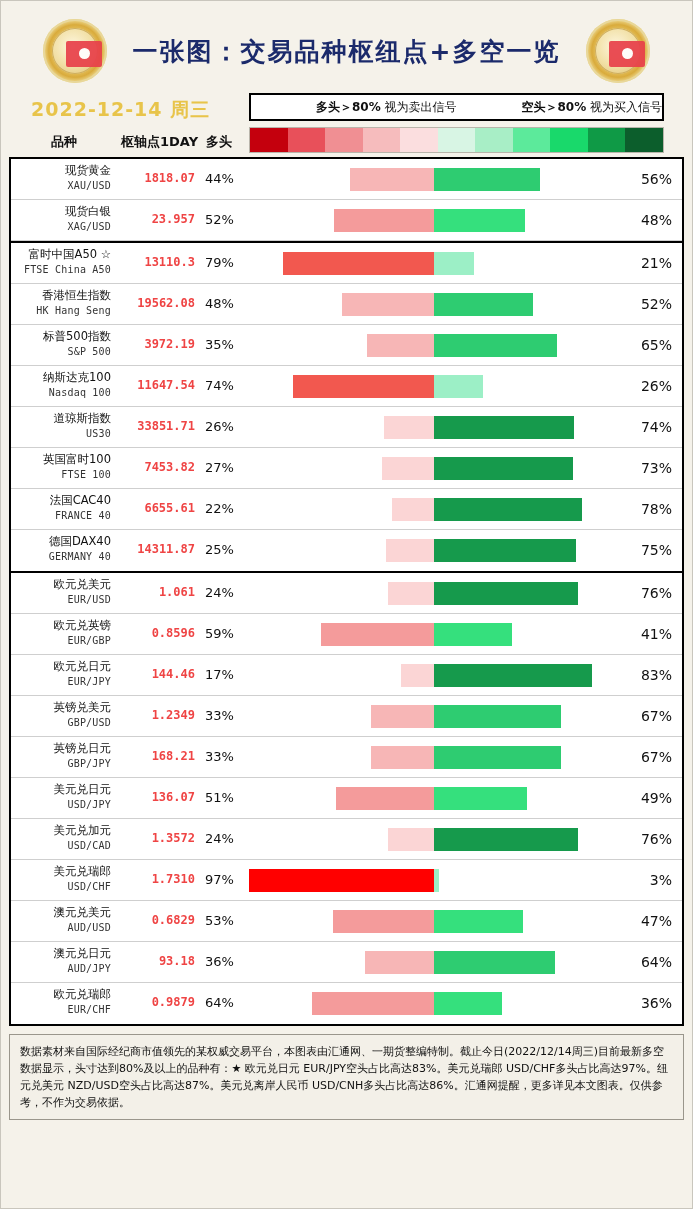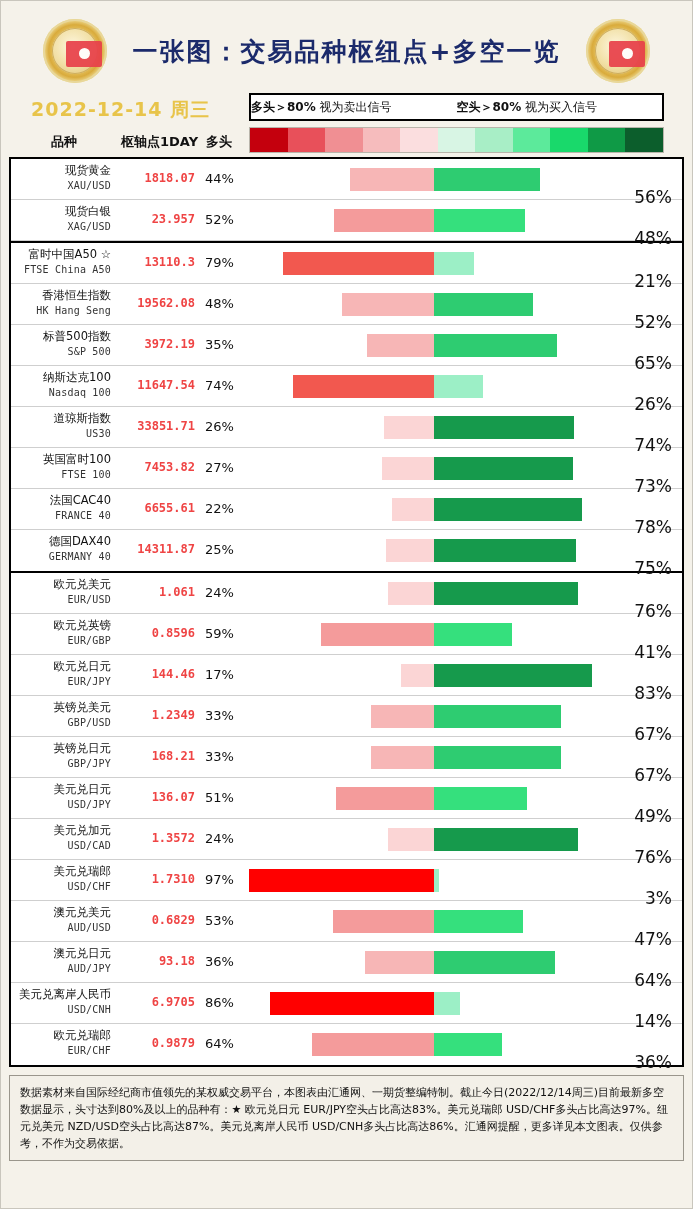--- a/index.html
+++ b/index.html
@@ -89,21 +89,21 @@
     width:415px;
     border:2px solid #000;
     background:#fff;
     height:28px;
     box-sizing:border-box;
     display:flex;
     align-items:center;
   }
   .legendbox .lg{
     flex:1;
-    text-align:left;
+    text-align:right;
     font-size:12px;
     color:#111;
     font-family:"DejaVu Sans","Liberation Sans",sans-serif;
   }
   .legendbox .lg b{font-weight:bold;}
 
   
   .colhead{
     position:relative;
     height:30px;
@@ -177,25 +177,24 @@
   .cell-long{
     position:absolute;
     left:194px;top:12px;
     font-size:13px;
     color:#111;
     font-family:"DejaVu Sans","Liberation Sans",sans-serif;
   }
   .cell-short{
     position:absolute;
     right:10px;top:12px;
-    font-size:17px;
+    font-size:14px;
     color:#111;
     text-align:right;
     font-family:"DejaVu Sans","Liberation Sans",sans-serif;
-    margin-top:16px;
   }
   
   .bartrack{
     position:absolute;
     left:232px;
     right:58px;
     top:9px;
     height:23px;
   }
   .bar-long{
@@ -473,30 +472,20 @@
         <div class="row">
           <div class="cell-name"><span>澳元兑日元</span><span class="sub">AUD/JPY</span></div>
           <div class="cell-pivot">93.18</div>
           <div class="bartrack">
             <div class="bar-long" style="width: 18%; background: rgb(247, 182, 182);"></div>
             <div class="bar-short" style="width: 32%; background: rgb(46, 204, 113);"></div>
           </div>
           <div class="cell-long">36%</div>
           <div class="cell-short">64%</div>
         </div>
-        <div class="row">
-          <div class="cell-name"><span>美元兑离岸人民币</span><span class="sub">USD/CNH</span></div>
-          <div class="cell-pivot">6.9705</div>
-          <div class="bartrack">
-            <div class="bar-long" style="width: 43%; background: rgb(255, 0, 0);"></div>
-            <div class="bar-short" style="width: 7%; background: rgb(156, 239, 198);"></div>
-          </div>
-          <div class="cell-long">86%</div>
-          <div class="cell-short">14%</div>
-        </div>
         <div class="row lastrow">
           <div class="cell-name"><span>欧元兑瑞郎</span><span class="sub">EUR/CHF</span></div>
           <div class="cell-pivot">0.9879</div>
           <div class="bartrack">
             <div class="bar-long" style="width: 32%; background: rgb(244, 155, 155);"></div>
             <div class="bar-short" style="width: 18%; background: rgb(53, 224, 125);"></div>
           </div>
           <div class="cell-long">64%</div>
           <div class="cell-short">36%</div>
         </div>

